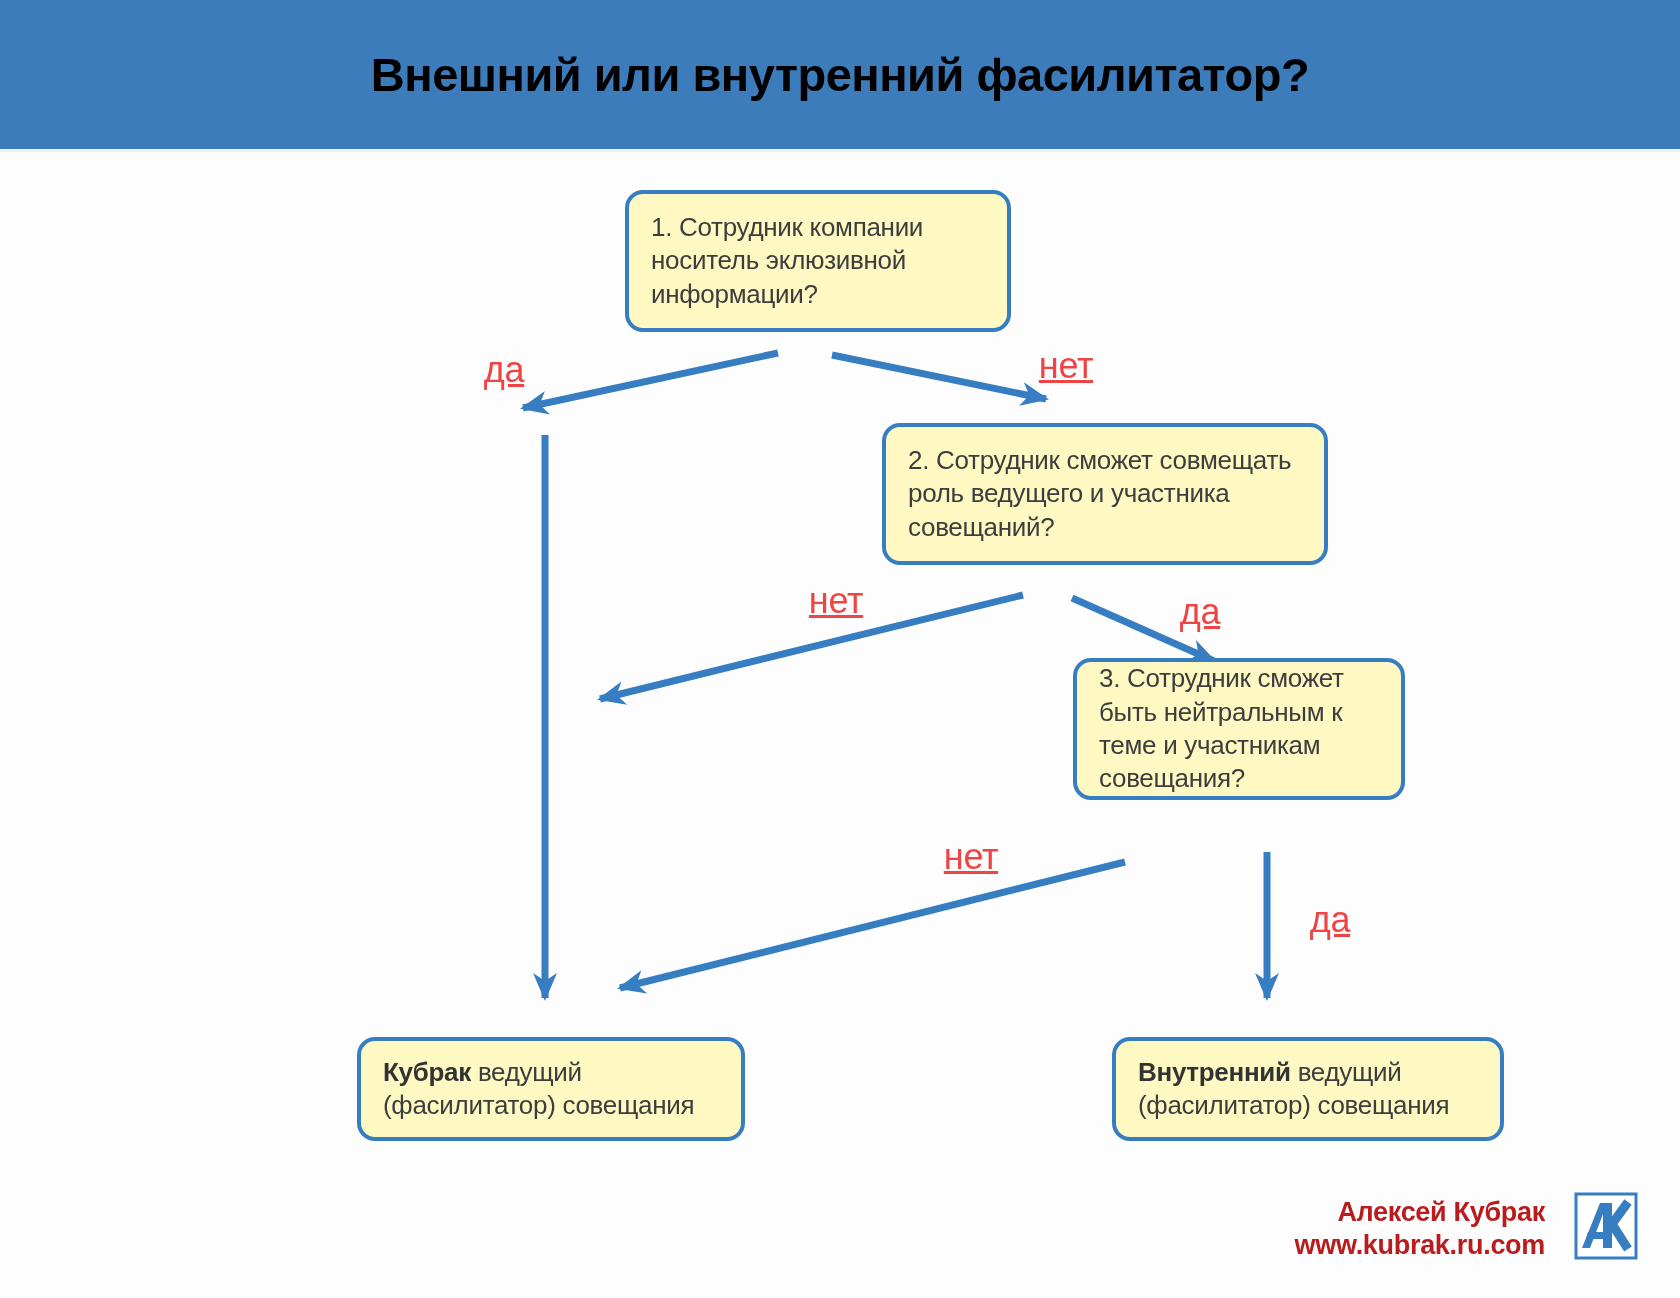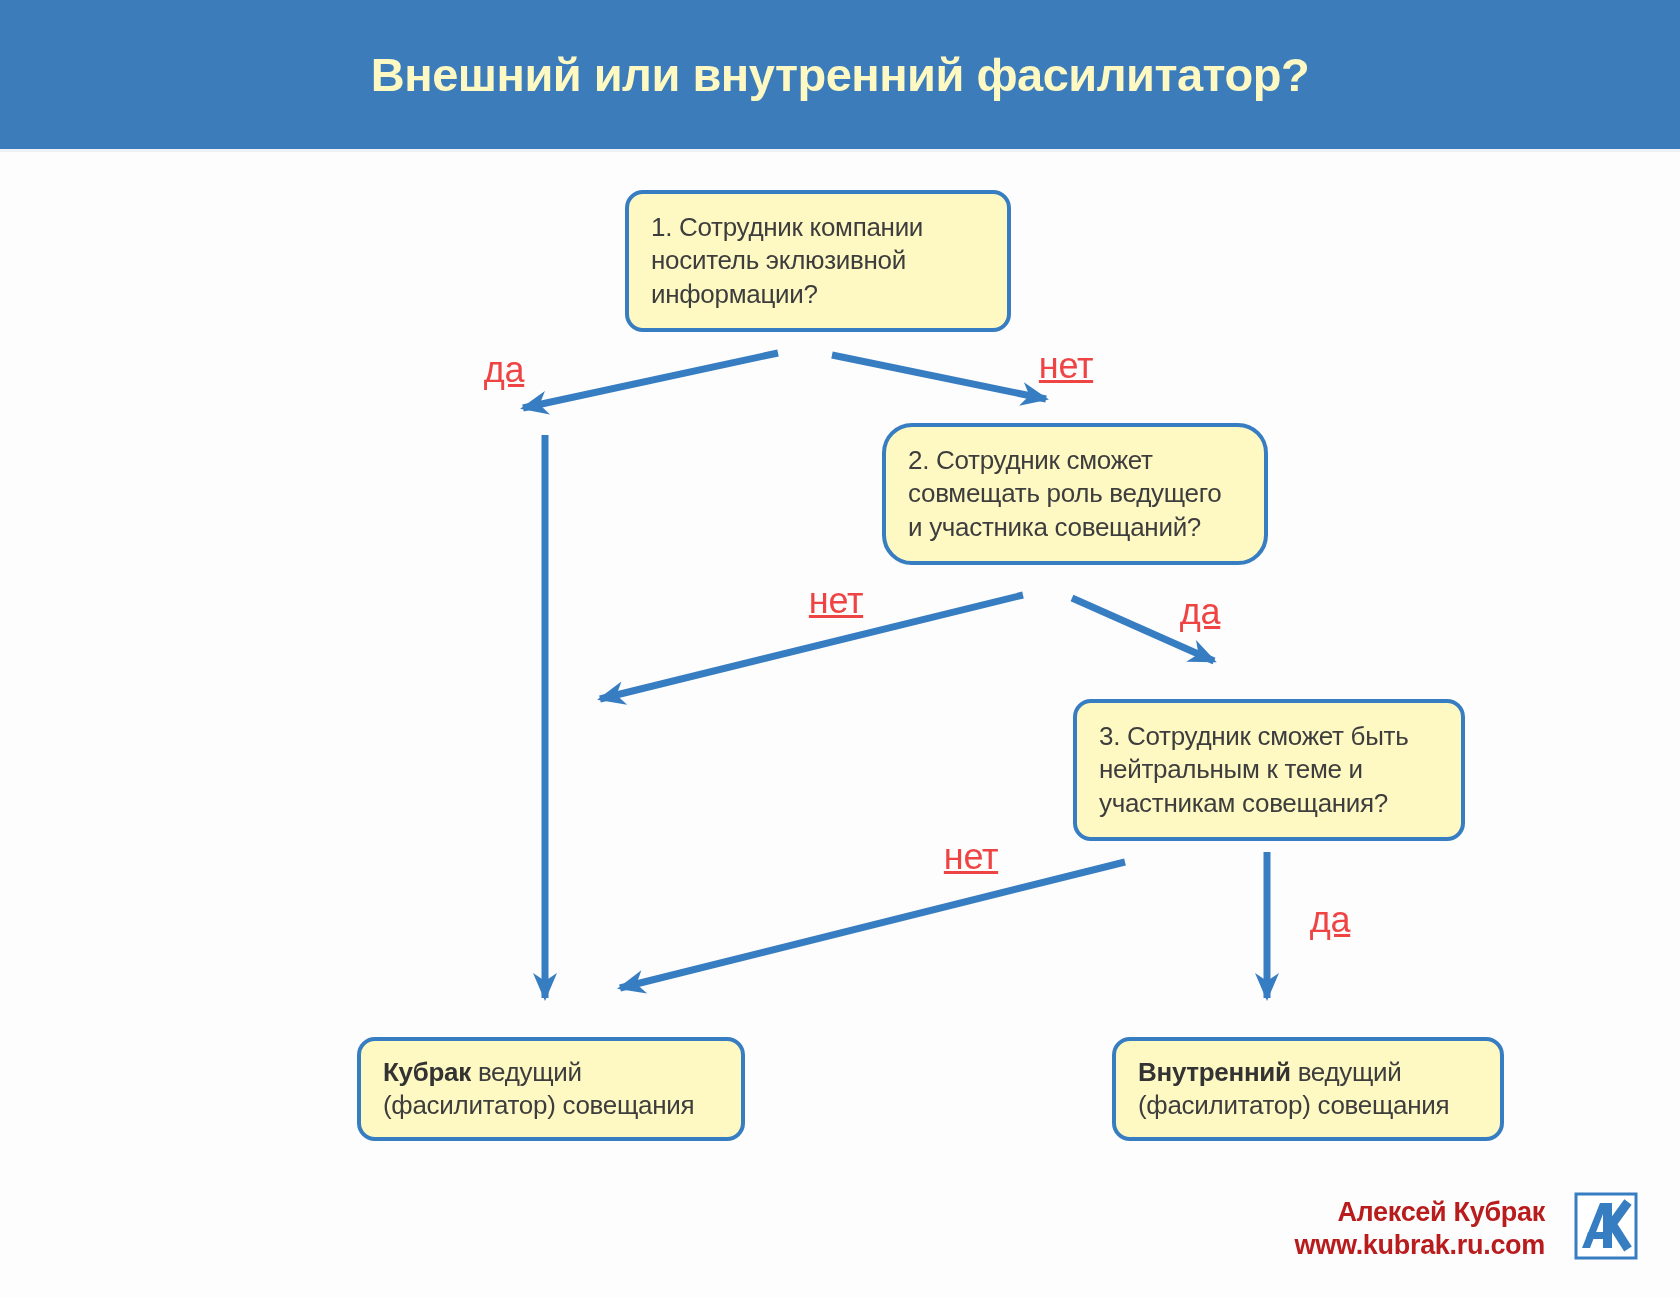--- a/index.html
+++ b/index.html
@@ -7,35 +7,35 @@
     position:relative;width:1680px;height:1298px;overflow:hidden;background:#fdfdfe;
     font-family:"Liberation Sans","DejaVu Sans",sans-serif;color:#3d3d3d;
   }
   
   .header{
     position:absolute;left:0;top:0;width:100%;height:152px;background:#3c7cba;
     display:flex;align-items:center;justify-content:center;
     border-bottom:3px solid #eef2f7;box-sizing:border-box;
   }
   .header h1{
-    margin:0;color:#fef9c3;font-size:47px;font-weight:700;letter-spacing:-0.5px;
+    margin:0;color:#000000;font-size:47px;font-weight:700;letter-spacing:-0.5px;
   }
   
   .canvas{position:absolute;left:0;top:0;width:1680px;height:1298px;}
   svg.arrows{position:absolute;left:0;top:0;pointer-events:none;}
   .node{
     position:absolute;box-sizing:border-box;background:#fef9c3;
     border:4px solid #377dc2;border-radius:18px;
     display:flex;flex-direction:column;justify-content:center;
     padding:36px 22px;font-size:26px;line-height:1.28;letter-spacing:-0.3px;color:#3d3d3d;
   }
   .node .b{font-weight:700;color:#333;}
   .node-q1{left:625px;top:190px;width:386px;height:142px;}
-  .node-q2{left:882px;top:423px;width:386px;height:142px;border-radius:30px;}
-  .node-q3{left:1073px;top:699px;width:392px;height:142px;}
+  .node-q2{left:882px;top:423px;width:446px;height:142px;}
+  .node-q3{left:1073px;top:658px;width:332px;height:142px;}
   .node-external{left:357px;top:1037px;width:388px;height:104px;}
   .node-internal{left:1112px;top:1037px;width:392px;height:104px;}
   .edge-label{
     position:absolute;transform:translate(-50%,-50%);
     font-size:36px;color:#ef4444;letter-spacing:-0.3px;white-space:nowrap;text-decoration:underline;
   }
   .el-0{left:504px;top:370px;}
   .el-1{left:1066px;top:366px;}
   .el-2{left:836px;top:601px;}
   .el-3{left:1200px;top:612px;}

